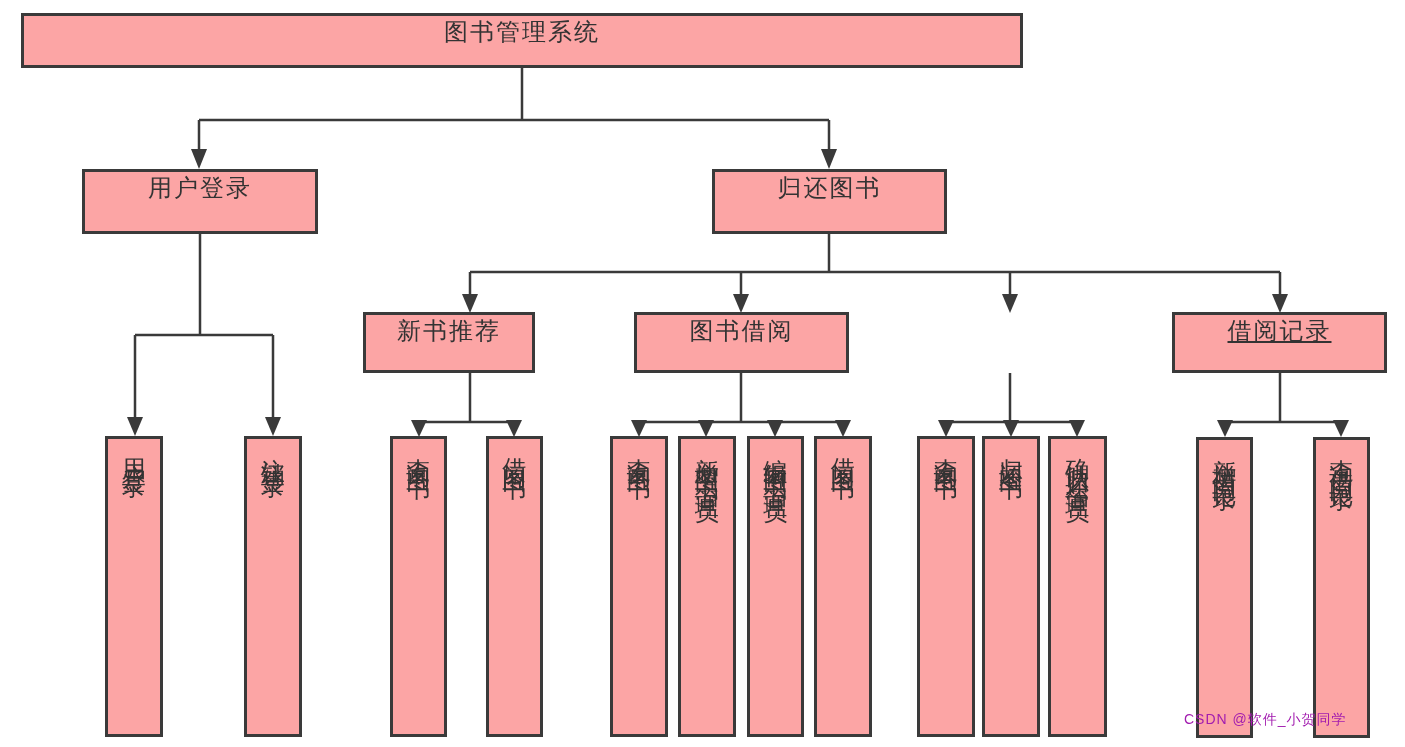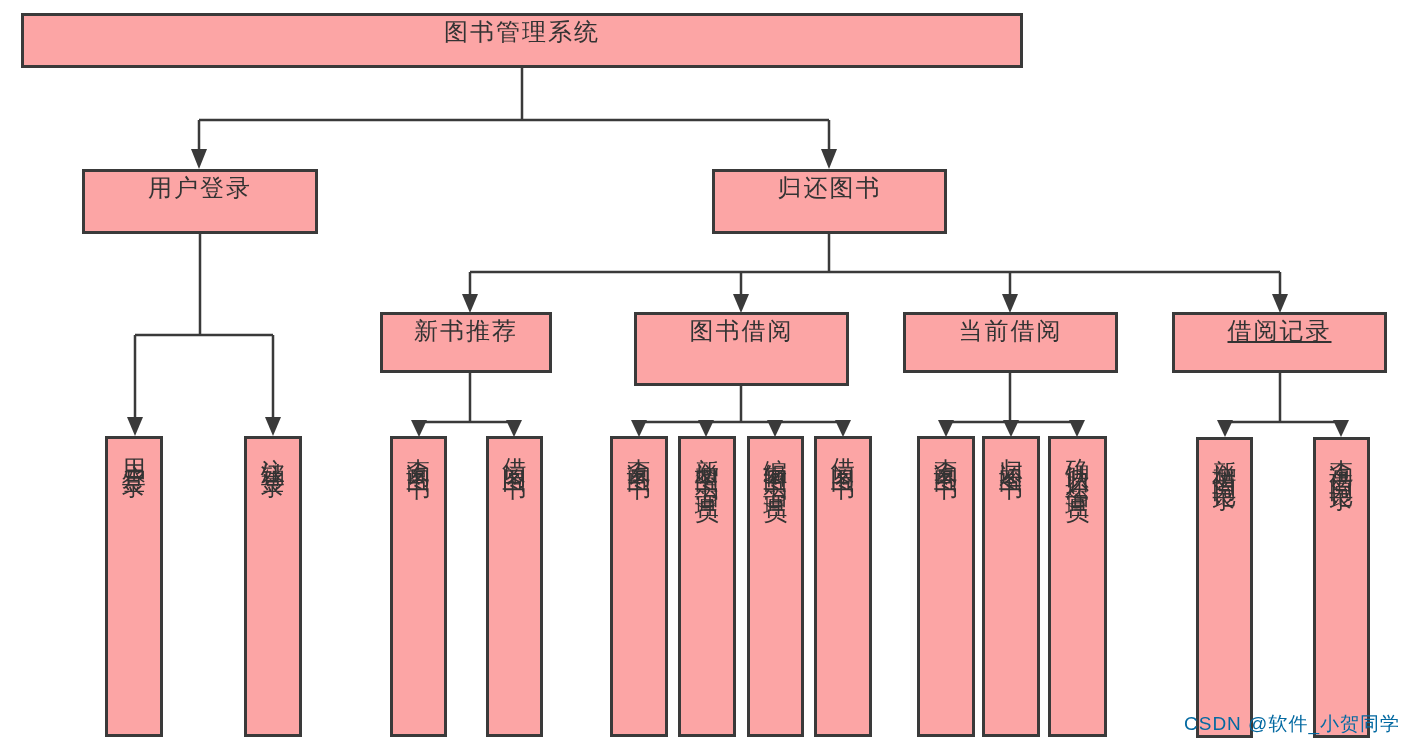--- a/index.html
+++ b/index.html
@@ -42,22 +42,22 @@
     text-orientation: mixed;
     font-size: 24px;
     line-height: 1.15;
     letter-spacing: 6px;
     white-space: nowrap;
   }
   #watermark {
     position: absolute;
     left: 1184px;
     top: 711px;
-    font-size: 19px;
-    color: #0369a1;
+    font-size: 14px;
+    color: #a21caf;
     white-space: nowrap;
     letter-spacing: 1px;
   }
 </style>
 </head>
 <body>
 
 <div id="canvas">
 
   <svg id="connectors" viewBox="0 0 1405 747" xmlns="http://www.w3.org/2000/svg">
@@ -104,28 +104,25 @@
     <span class="label">图书管理系统</span>
   </div>
 
   <div class="node hnode" style="left:82px; top:169px; width:236px; height:65px;">
     <span class="label">用户登录</span>
   </div>
   <div class="node hnode" style="left:712px; top:169px; width:235px; height:65px;">
     <span class="label">归还图书</span>
   </div>
 
-  <div class="node hnode" style="left:363px; top:312px; width:172px; height:61px;margin-left:17px;">
+  <div class="node hnode" style="left:363px; top:312px; width:172px; height:61px;">
     <span class="label">新书推荐</span>
   </div>
-  <div class="node hnode" style="left:634px; top:312px; width:215px; height:74px;">
+  <div class="node hnode" style="left:634px; top:312px; width:215px; height:61px;">
     <span class="label">图书借阅</span>
-  </div>
-  <div class="node hnode" style="left:903px; top:312px; width:215px; height:61px;">
-    <span class="label">当前借阅</span>
   </div>
   <div class="node hnode" style="left:1172px; top:312px; width:215px; height:61px;text-decoration:underline;">
     <span class="label">借阅记录</span>
   </div>
 
   <div class="node vnode" style="left:105px; top:436px; width:58px; height:301px;">
     <span class="label">用户登录</span>
   </div>
   <div class="node vnode" style="left:244px; top:436px; width:58px; height:301px;">
     <span class="label">注销登录</span>

